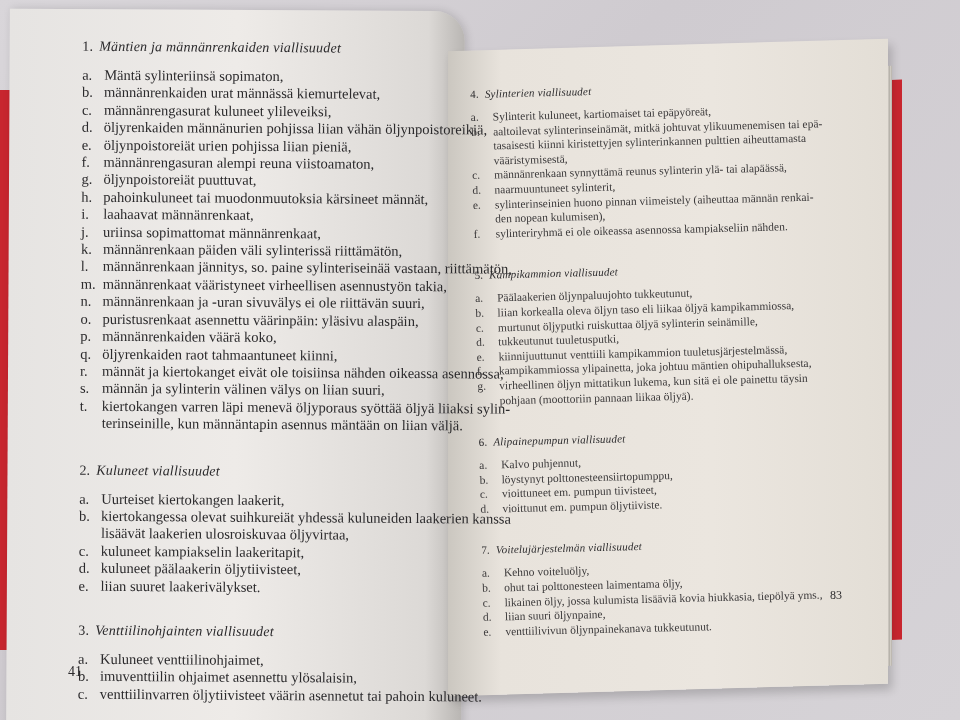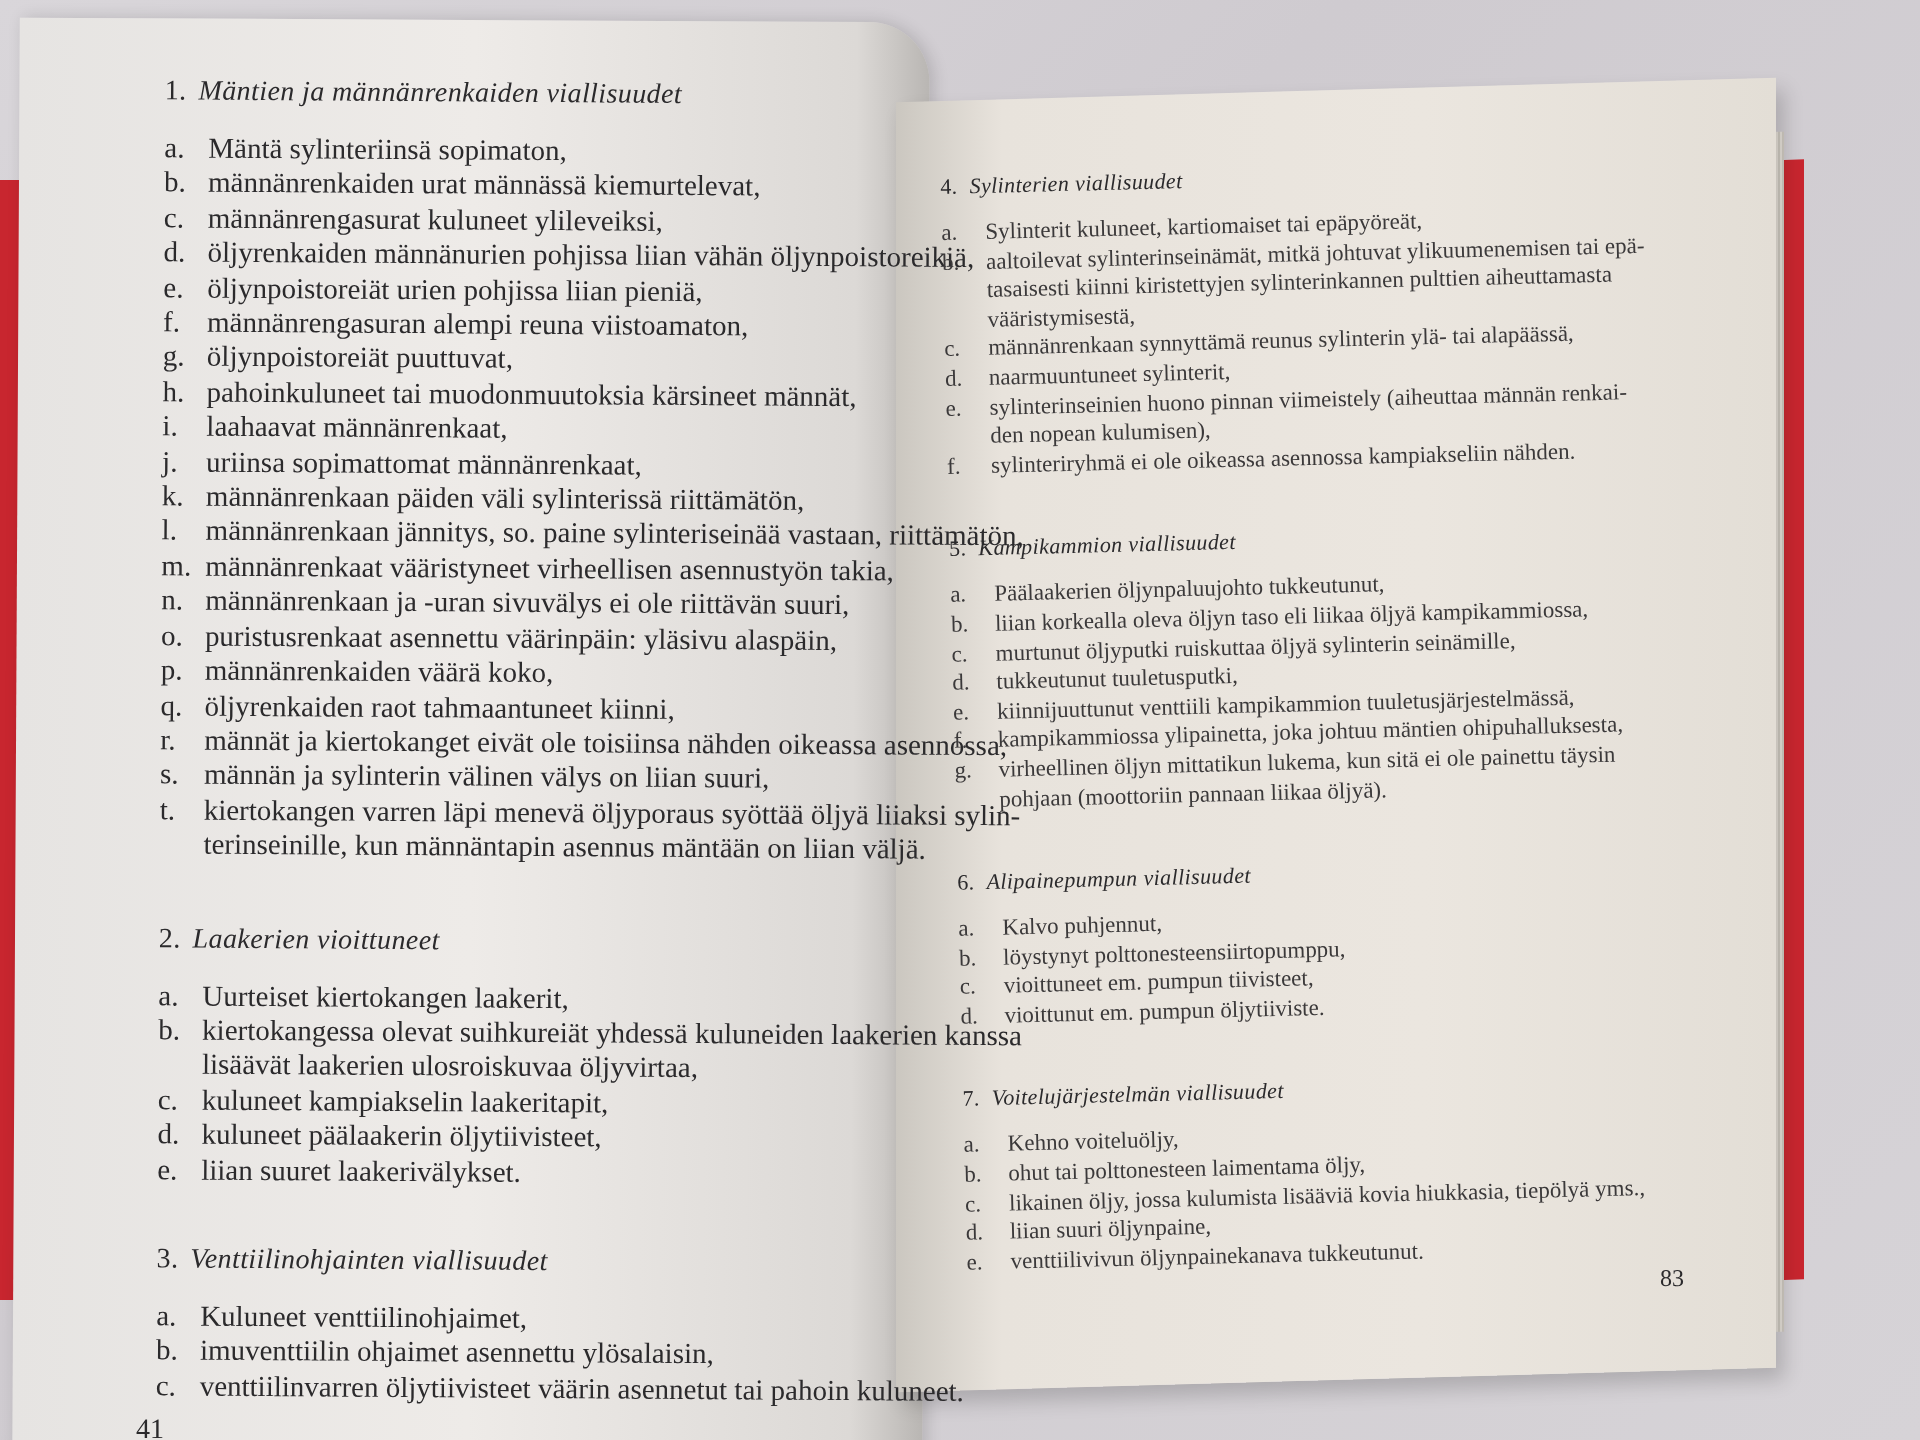--- a/index.html
+++ b/index.html
@@ -41,21 +41,21 @@
   .section { margin-bottom:28px; }
   .heading { font-style:italic; font-size:13px; margin-bottom:12px; letter-spacing:0.2px; }
   .heading .num { font-style:normal; margin-right:6px; }
   .left-content .heading { font-size:14px; }
   .item { display:flex; font-size:14px; line-height:17.2px; white-space:nowrap; }
   .item .letter { width:22px; flex:0 0 22px; }
   .left-content .item { font-size:14.5px; line-height:17.4px; }
   .right-content .item { font-size:11.5px; line-height:14.6px; color:#3b393a; }
   .right-content .heading { font-size:11px; margin-bottom:10px; }
   .cont { padding-left:22px; }
-  .page-num { position:absolute; font-size:14px;margin-top:44px; }
+  .page-num { position:absolute; font-size:14px; }
   .pn-left { left:68px; top:664px; }
   .pn-right { left:830px; top:588px; font-size:12px; }
   .sec2 { margin-top:30px; }
 </style>
 </head>
 <body>
 
 <div class="cover-red"></div>
 <div class="cover-red-right"></div>
 <div class="page-edge"></div>
@@ -147,21 +147,21 @@
         <span class="letter">t.</span>
         <span>kiertokangen varren läpi menevä öljyporaus syöttää öljyä liiaksi sylin-</span>
       </div>
     <div class="item cont">
         <span>terinseinille, kun männäntapin asennus mäntään on liian väljä.</span>
       </div>
   </div>
 
   <div class="section sec2">
     <div class="heading">
-      <span class="num">2.</span><span>Laakerien vioittuneet</span>
+      <span class="num">2.</span><span>Kuluneet viallisuudet</span>
     </div>
     <div class="item">
         <span class="letter">a.</span>
         <span>Uurteiset kiertokangen laakerit,</span>
       </div>
     <div class="item">
         <span class="letter">b.</span>
         <span>kiertokangessa olevat suihkureiät yhdessä kuluneiden laakerien kanssa</span>
       </div>
     <div class="item cont">

